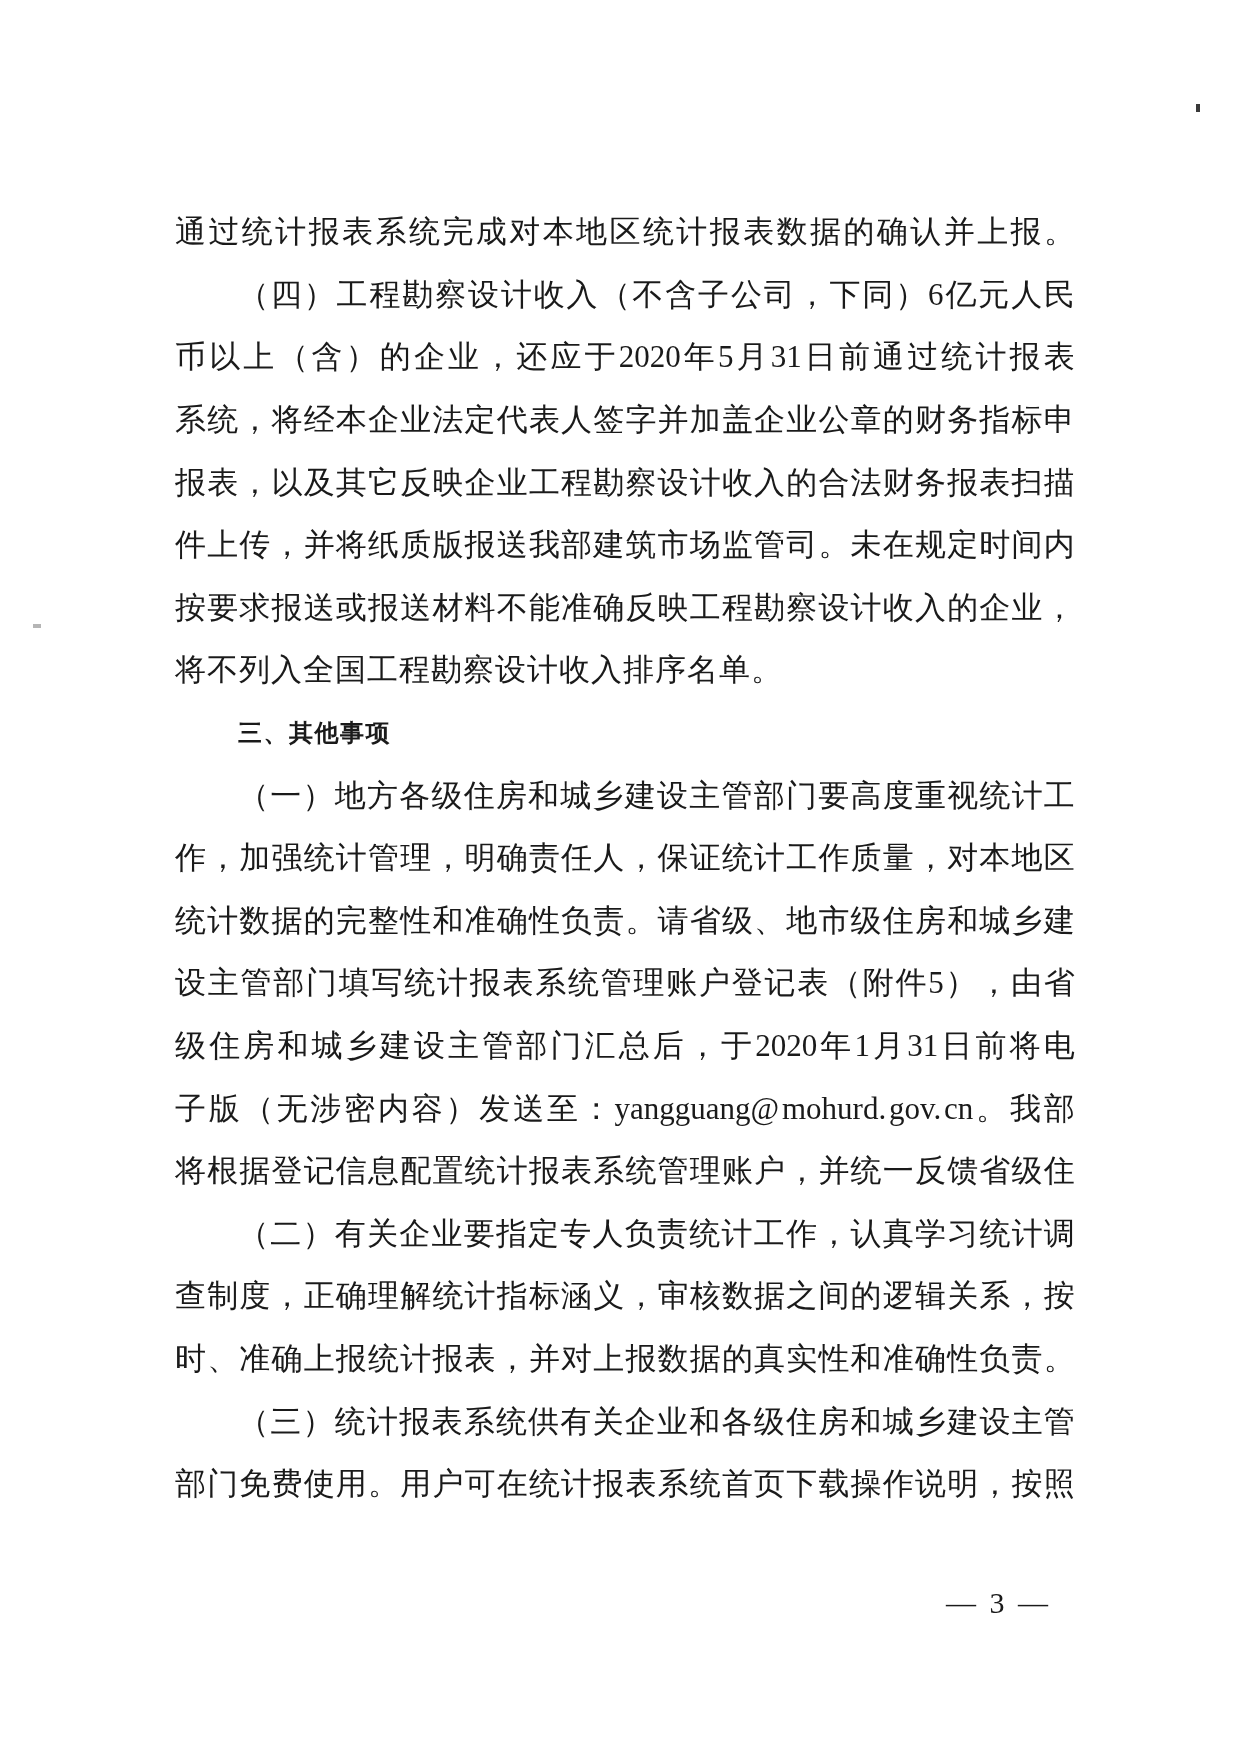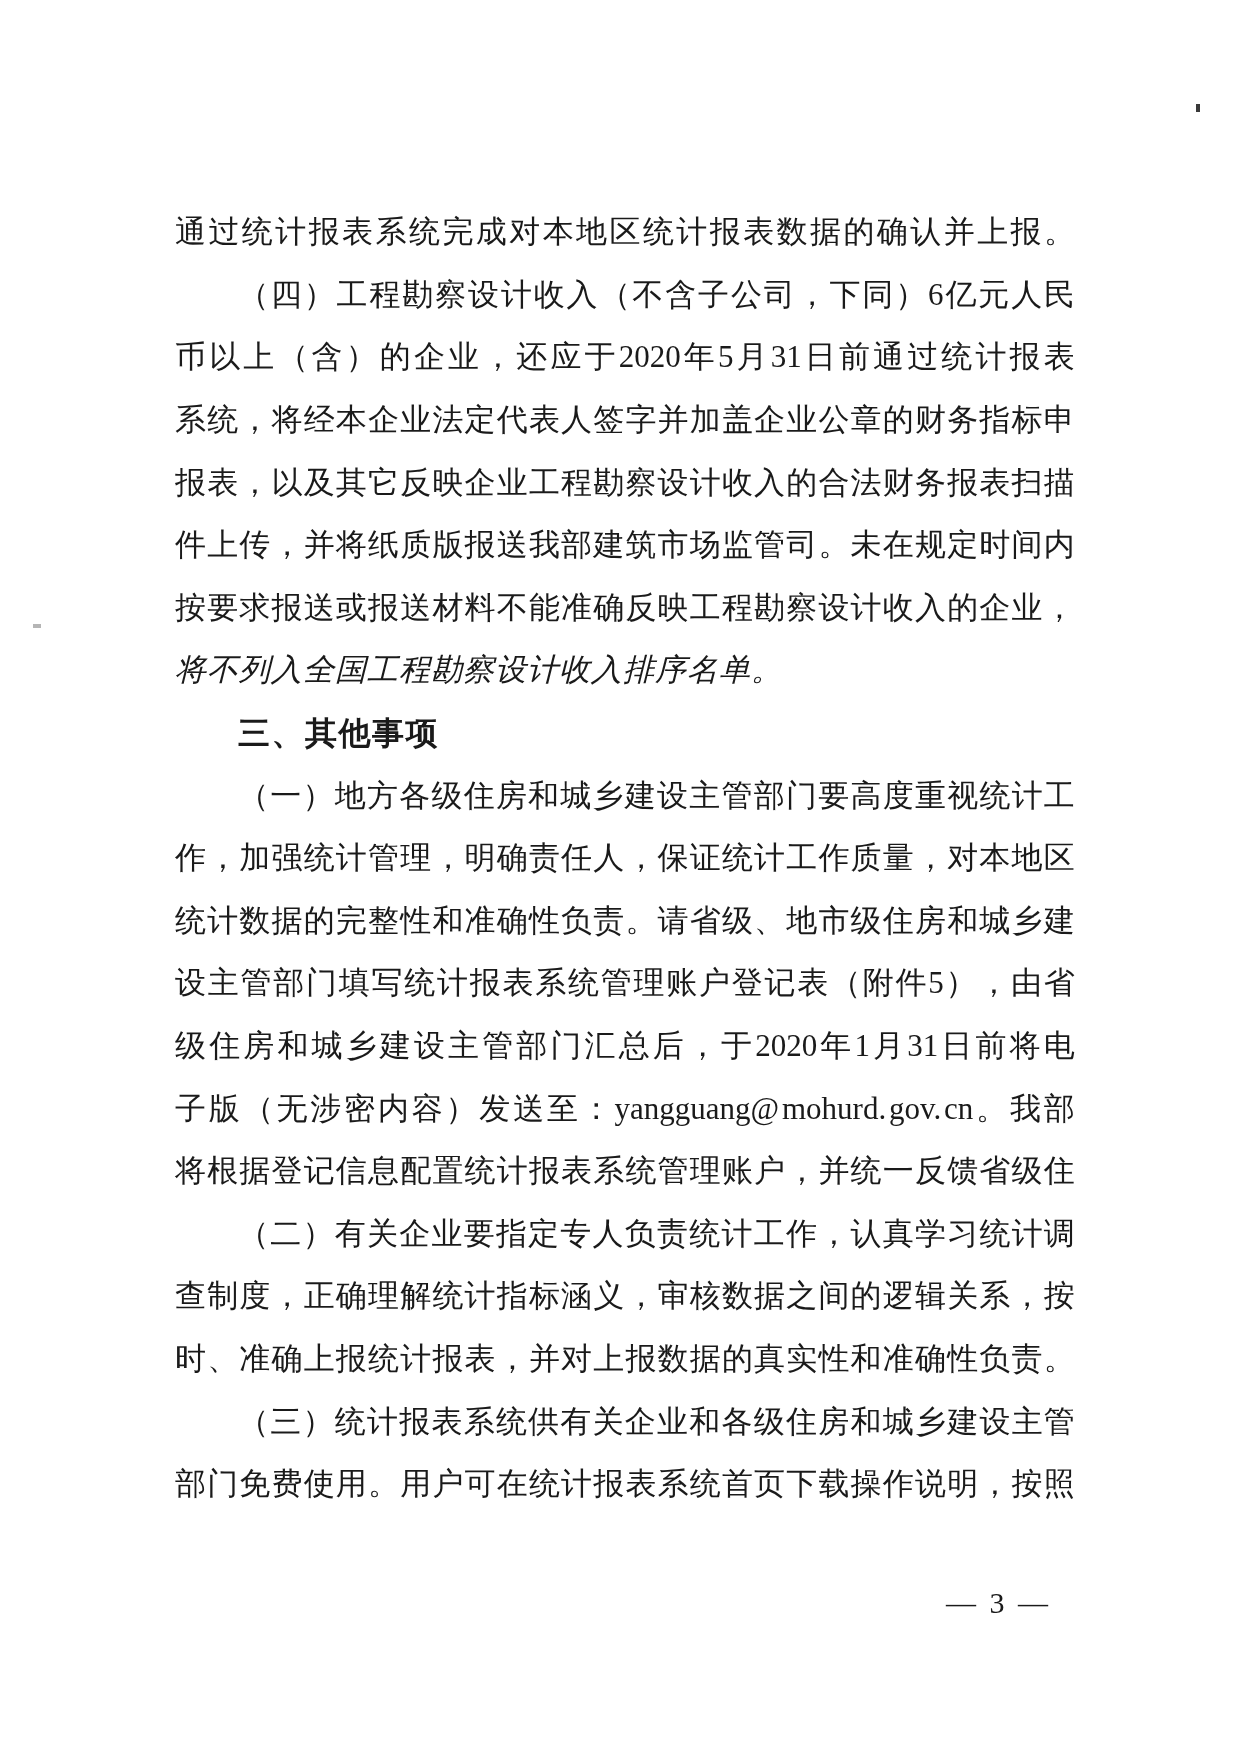--- a/index.html
+++ b/index.html
@@ -32,30 +32,29 @@
   }
   .line.just span { white-space: pre; }
   
   .line.indent { padding-left: 63px; }
   
   .line.left {
     display: block;
     line-height: 62.6px;
     letter-spacing: 1px;
     white-space: nowrap;
-    font-style: italic;
   }
   
   .line.heading {
     display: block;
     line-height: 62.6px;
     padding-left: 63px;
     font-family: "Liberation Sans", "DejaVu Sans", sans-serif;
     font-weight: bold;
-    font-size: 32px;
+    font-size: 24px;
     letter-spacing: 1.5px;
     white-space: nowrap;
   }
   .pagenum {
     position: absolute;
     left: 946px;
     top: 1583px;
     width: 130px;
     font-size: 30px;
     letter-spacing: 3px;

